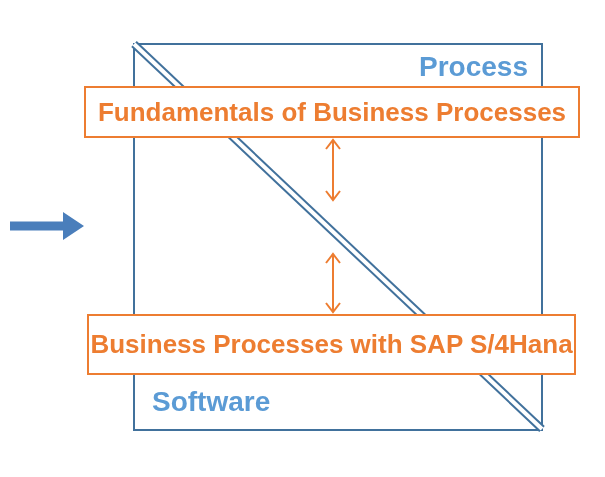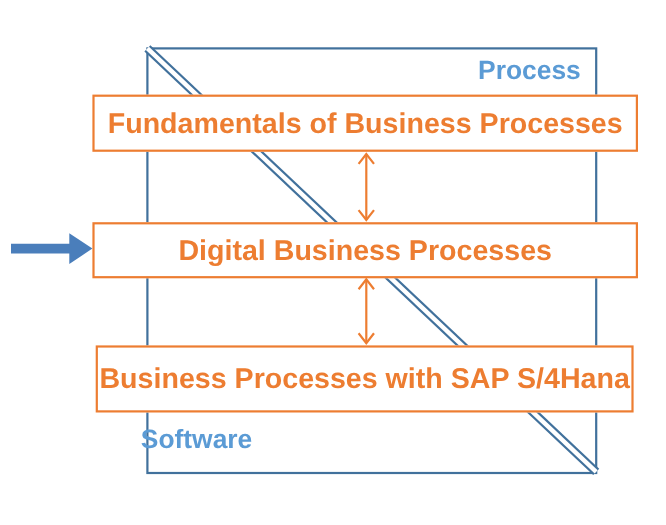--- a/index.html
+++ b/index.html
@@ -60,49 +60,46 @@
     stroke-width: 2;
     fill: none;
   }
   .barrow {
     fill: var(--arrow-blue, #4A7EBB);
     stroke: none;
   }
   .quad-label {
     position: absolute;
     color: var(--label-blue, #5B9BD5);
-    font-size: 24px;
+    font-size: 28px;
     font-weight: 600;
     line-height: 1.15;
     white-space: nowrap;
   }
   .process  { top: 51px;  right: 77px; }
-  .software { left: 128px; top: 386px; }
+  .software { left: 152px; top: 386px; }
 </style>
 </head>
 <body>
 
 <div class="stage">
 
   <div class="frame"></div>
 
   <svg class="layer" width="605" height="477" viewBox="0 0 605 477" aria-hidden="true">
     <g>
       <line class="diag-outer" x1="134" y1="44" x2="542" y2="429"></line>
       <line class="diag-inner" x1="134" y1="44" x2="542" y2="429"></line>
     </g>
   </svg>
 
   <div class="course box1">
     <span class="course-label">Fundamentals of Business Processes</span>
   </div>
 
-  <div class="course box2">
-    <span class="course-label">Digital Business Processes</span>
-  </div>
 
   <div class="course box3">
     <span class="course-label">Business Processes with SAP S/4Hana</span>
   </div>
 
   <svg class="layer" width="605" height="477" viewBox="0 0 605 477" aria-hidden="true">
     <g class="oarrow">
       <line x1="333" y1="140" x2="333" y2="200"></line>
       <polyline points="326,149 333,140 340,149"></polyline>
       <polyline points="326,191 333,200 340,191"></polyline>

